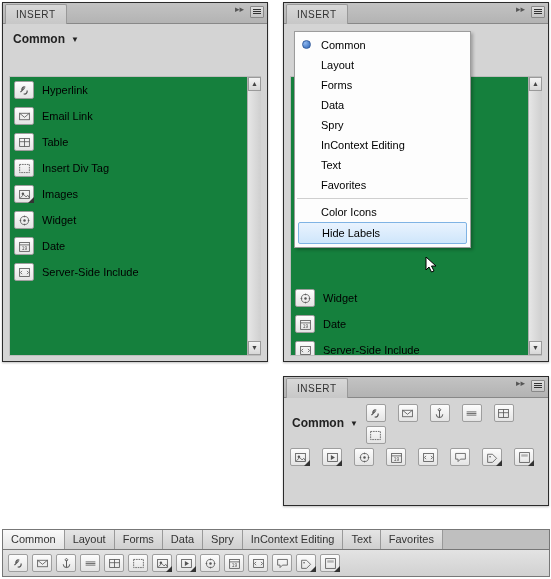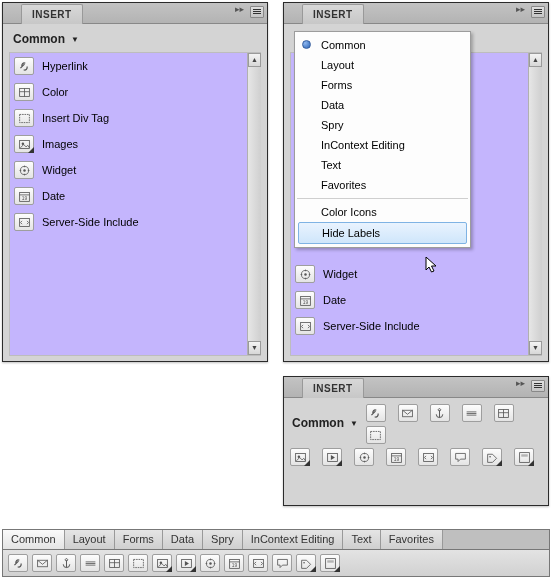--- a/index.html
+++ b/index.html
@@ -29,26 +29,26 @@
     align-items: center;
     position: relative;
   }
   .tab-title {
     background: linear-gradient(#d8d8d8, #c7c7c7);
     border: 1px solid #999;
     border-bottom: none;
     height: 19px;
     line-height: 19px;
     padding: 0 10px;
-    margin-left: 18px;
+    margin-left: 2px;
     margin-top: 1px;
     font-size: 10px;
     letter-spacing: 0.5px;
     color: #333;
-    font-weight: bold;
+    font-weight: normal;
     border-radius: 2px 2px 0 0;
   }
   .collapse-arrows {
     position: absolute;
     right: 22px;
     top: 4px;
     width: 10px;
     height: 10px;
     color: #555;
     font-size: 9px;
@@ -89,26 +89,27 @@
     font-size: 12px;
     font-weight: bold;
     color: #222;
     cursor: pointer;
   }
   .category-row .tri {
     margin-left: 6px;
     font-size: 8px;
   }
   .list-area {
-    background: #c4b5fd;
+    background: #15803d;
     border: 1px solid #bdbdbd;
     border-right: none;
     flex: 1;
     overflow: hidden;
     position: relative;
+    margin-top: 24px;
   }
   .list-inner {
     position:absolute;
     left:0; top:0; right:14px; bottom:0;
     overflow:hidden;
   }
   .scrollbar {
     position:absolute;
     right:0; top:0; bottom:0;
     width:14px;
@@ -272,26 +273,35 @@
             <div class="iconbox">
               <svg viewBox="0 0 16 16">
                 <path d="M3 10 L8 5 M5 8 A3 3 0 0 1 9 4 M7 12 A3 3 0 0 0 11 8" stroke="#555" fill="none" stroke-width="1.5"></path>
               </svg>
             </div>
             <span>Hyperlink</span>
           </div>
           <div class="item-row">
             <div class="iconbox">
               <svg viewBox="0 0 16 16">
+                <rect x="2" y="4" width="12" height="8" fill="none" stroke="#555"></rect>
+                <path d="M2 4 L8 9 L14 4" stroke="#555" fill="none"></path>
+              </svg>
+            </div>
+            <span>Email Link</span>
+          </div>
+          <div class="item-row">
+            <div class="iconbox">
+              <svg viewBox="0 0 16 16">
                 <rect x="2" y="3" width="12" height="10" fill="none" stroke="#555"></rect>
                 <line x1="2" y1="7" x2="14" y2="7" stroke="#555"></line>
                 <line x1="8" y1="3" x2="8" y2="13" stroke="#555"></line>
               </svg>
             </div>
-            <span>Color</span>
+            <span>Table</span>
           </div>
           <div class="item-row">
             <div class="iconbox">
               <svg viewBox="0 0 16 16">
                 <rect x="2" y="3" width="12" height="10" fill="none" stroke="#555" stroke-dasharray="2 1"></rect>
               </svg>
             </div>
             <span>Insert Div Tag</span>
           </div>
           <div class="item-row">

